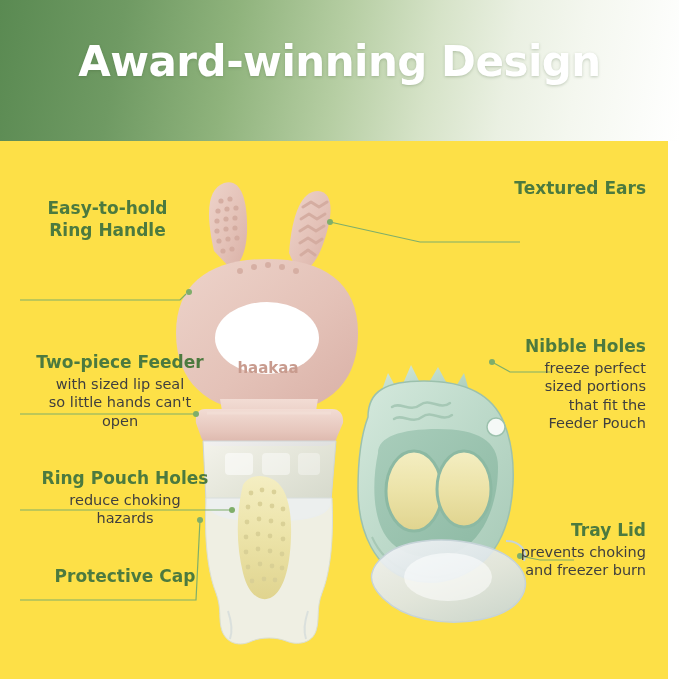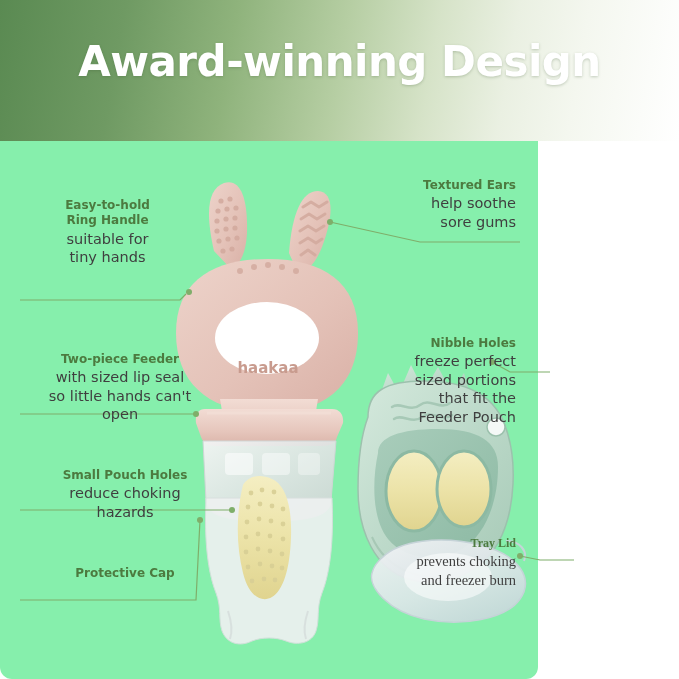--- a/index.html
+++ b/index.html
@@ -8,24 +8,23 @@
   }
   body {
     width: 679px;
     height: 679px;
     font-family: "Liberation Sans", sans-serif;
     background: #ffffff;
     overflow: hidden;
   }
   #page {
     position: relative;
-    width: 538px;
+    width: 668px;
     height: 679px;
-    background: #86efac;
-    border-radius: 12px;
+    background: #fde047;
   }
 
   
   #header-banner {
     position: absolute;
     left: 0;
     top: 0;
     width: 679px;
     height: 141px;
     background: linear-gradient(100deg, #5a8a52 0%, #6f9a63 18%, #8fb37c 34%, #b6cea3 50%, #d6e3c8 63%, #eaf0e2 74%, #f4f7ef 84%, #ffffff 100%);
@@ -43,21 +42,21 @@
     text-shadow: 0 1px 3px rgba(60,90,50,0.28);
     font-family: "DejaVu Sans", sans-serif;
   }
 
   
   .callout {
     position: absolute;
     font-family: "DejaVu Sans", sans-serif;
   }
   .callout .c-title {
-    font-size: 12px;
+    font-size: 17px;
     font-weight: bold;
     color: #4c7a3f;
     line-height: 1.28;
     white-space: pre-line;
   }
   .callout .c-body {
     font-size: 14.5px;
     color: #3f3f3f;
     line-height: 1.28;
     white-space: pre-line;
@@ -279,52 +278,48 @@
       <circle cx="520" cy="556" r="3" fill="#7fae6a" stroke="none"></circle>
 
       <path d="M20 600 L196 600 L200 520"></path>
       <circle cx="200" cy="520" r="3" fill="#7fae6a" stroke="none"></circle>
     </g>
   </svg>
 
   <div class="callout left" style="left:20px; top:198px; width:175px;">
     <div class="c-title">Easy-to-hold
 Ring Handle</div>
-    <div class="c-body">suitable for
-tiny hands</div>
   </div>
 
   <div class="callout right" style="right:22px; top:178px; width:240px;">
     <div class="c-title">Textured Ears</div>
-    <div class="c-body">help soothe
-sore gums</div>
   </div>
 
   <div class="callout left" style="left:20px; top:352px; width:200px;">
     <div class="c-title">Two-piece Feeder</div>
     <div class="c-body">with sized lip seal
 so little hands can't
 open</div>
   </div>
 
   <div class="callout right" style="right:22px; top:336px; width:230px;">
     <div class="c-title">Nibble Holes</div>
     <div class="c-body">freeze perfect
 sized portions
 that fit the
 Feeder Pouch</div>
   </div>
 
   <div class="callout left" style="left:20px; top:468px; width:210px;">
-    <div class="c-title">Small Pouch Holes</div>
+    <div class="c-title">Ring Pouch Holes</div>
     <div class="c-body">reduce choking
 hazards</div>
   </div>
 
-  <div class="callout right" style="right:22px; top:536px; width:230px;font-family:Liberation Serif, serif;">
+  <div class="callout right" style="right:22px; top:520px; width:230px;">
     <div class="c-title">Tray Lid</div>
     <div class="c-body">prevents choking
 and freezer burn</div>
   </div>
 
   <div class="callout left" style="left:20px; top:566px; width:210px;">
     <div class="c-title">Protective Cap</div>
   </div>
 
 </div>

